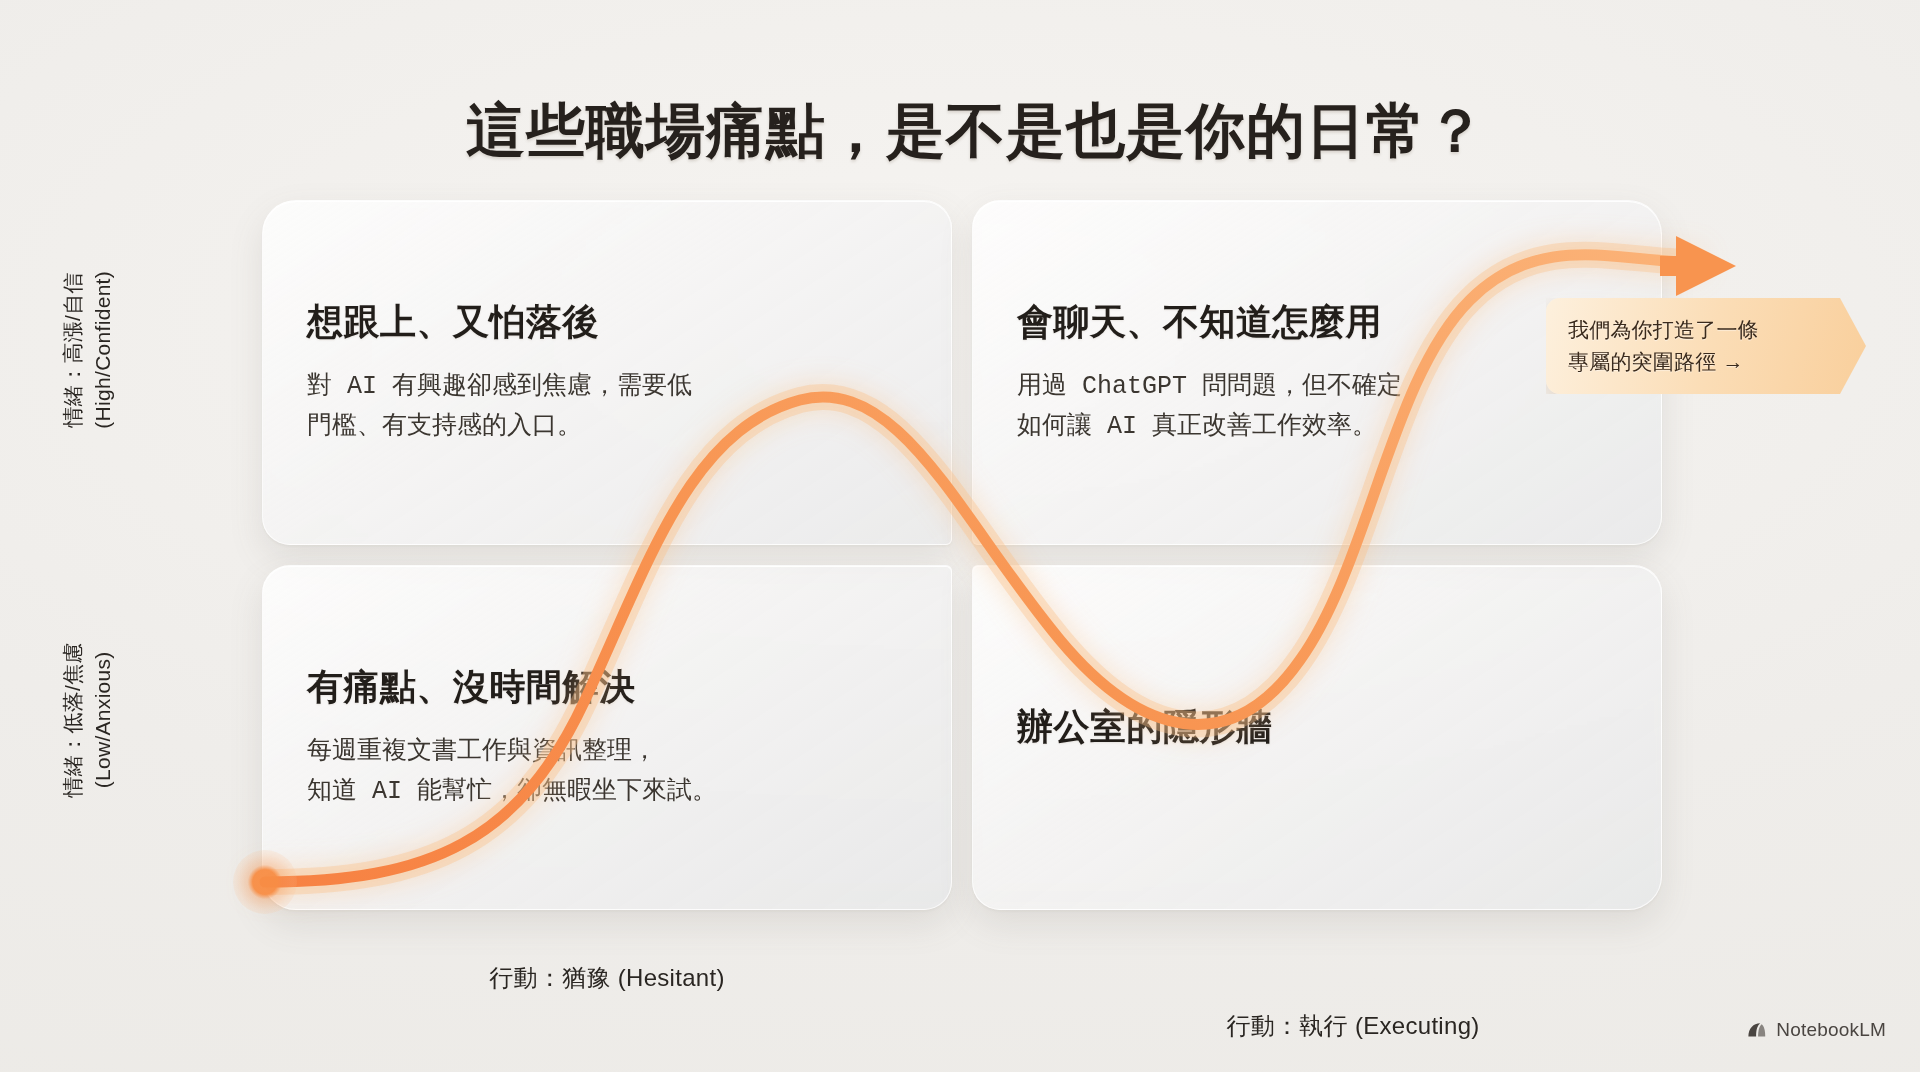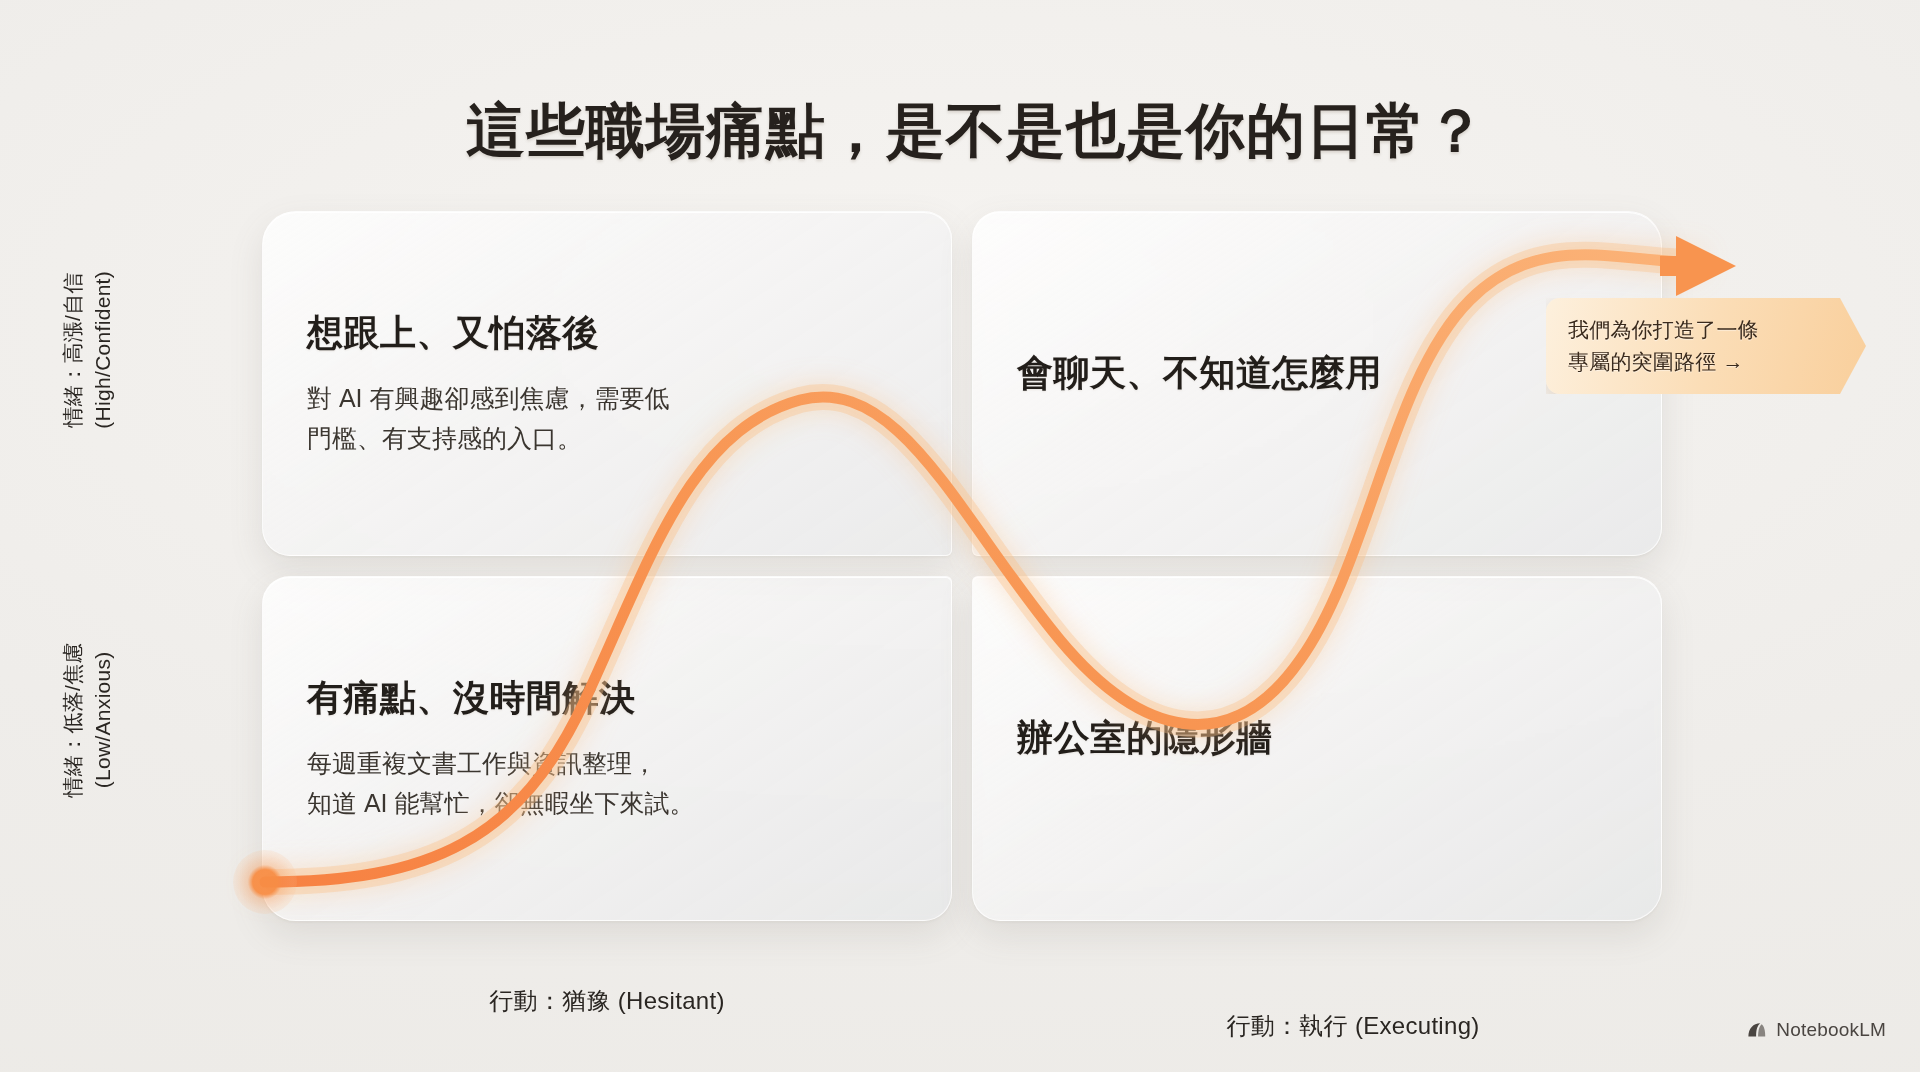--- a/index.html
+++ b/index.html
@@ -36,21 +36,21 @@
     font-weight: 700;
     letter-spacing: 1px;
     color: #26211d;
     text-shadow: 0 2px 3px rgba(90,70,50,0.18);
   }
 
   
   .matrix {
     position: absolute;
     left: 262px;
-    top: 211px;
+    top: 200px;
     width: 1524px;
     height: 710px;
     padding-left: 36px;
   }
 
   .cards {
     position: absolute;
     inset: 0;
     display: grid;
     grid-template-columns: 690px 690px;
@@ -89,20 +89,21 @@
     color: #221e1a;
     margin-bottom: 20px;
     text-shadow: 0 1px 2px rgba(120,100,80,0.13);
   }
   .card-body {
     font-size: 25px;
     line-height: 1.62;
     color: #3b3630;
     white-space: pre-line;
     max-width: 560px;
+    font-family: Liberation Mono, monospace;
   }
 
   
   .y-label {
     position: absolute;
     left: 0;
     transform-origin: 50% 50%;
     transform: rotate(-90deg);
     white-space: pre-line;
     text-align: center;
@@ -124,21 +125,21 @@
 
   .x-label {
     position: absolute;
     top: 962px;
     font-size: 24px;
     color: #2a2622;
     letter-spacing: 0.3px;
     text-align: center;
     width: 690px;
   }
-  #x-hesitant { left: 262px; margin-top: 23px; }
+  #x-hesitant { left: 262px; }
   #x-executing { left: 1008px; margin-top: 48px; }
 
   
   #curve {
     position: absolute;
     left: 0;
     top: 0;
     width: 1920px;
     height: 1072px;
     z-index: 4;
@@ -216,20 +217,22 @@
     <div class="cards">
 
       <div class="card tl">
         <div class="card-title">想跟上、又怕落後</div>
         <div class="card-body">對 AI 有興趣卻感到焦慮，需要低
 門檻、有支持感的入口。</div>
       </div>
 
       <div class="card tr">
         <div class="card-title">會聊天、不知道怎麼用</div>
+        <div class="card-body">用過 ChatGPT 問問題，但不確定
+如何讓 AI 真正改善工作效率。</div>
       </div>
 
       <div class="card bl">
         <div class="card-title">有痛點、沒時間解決</div>
         <div class="card-body">每週重複文書工作與資訊整理，
 知道 AI 能幫忙，卻無暇坐下來試。</div>
       </div>
 
       <div class="card br">
         <div class="card-title">辦公室的隱形牆</div>

